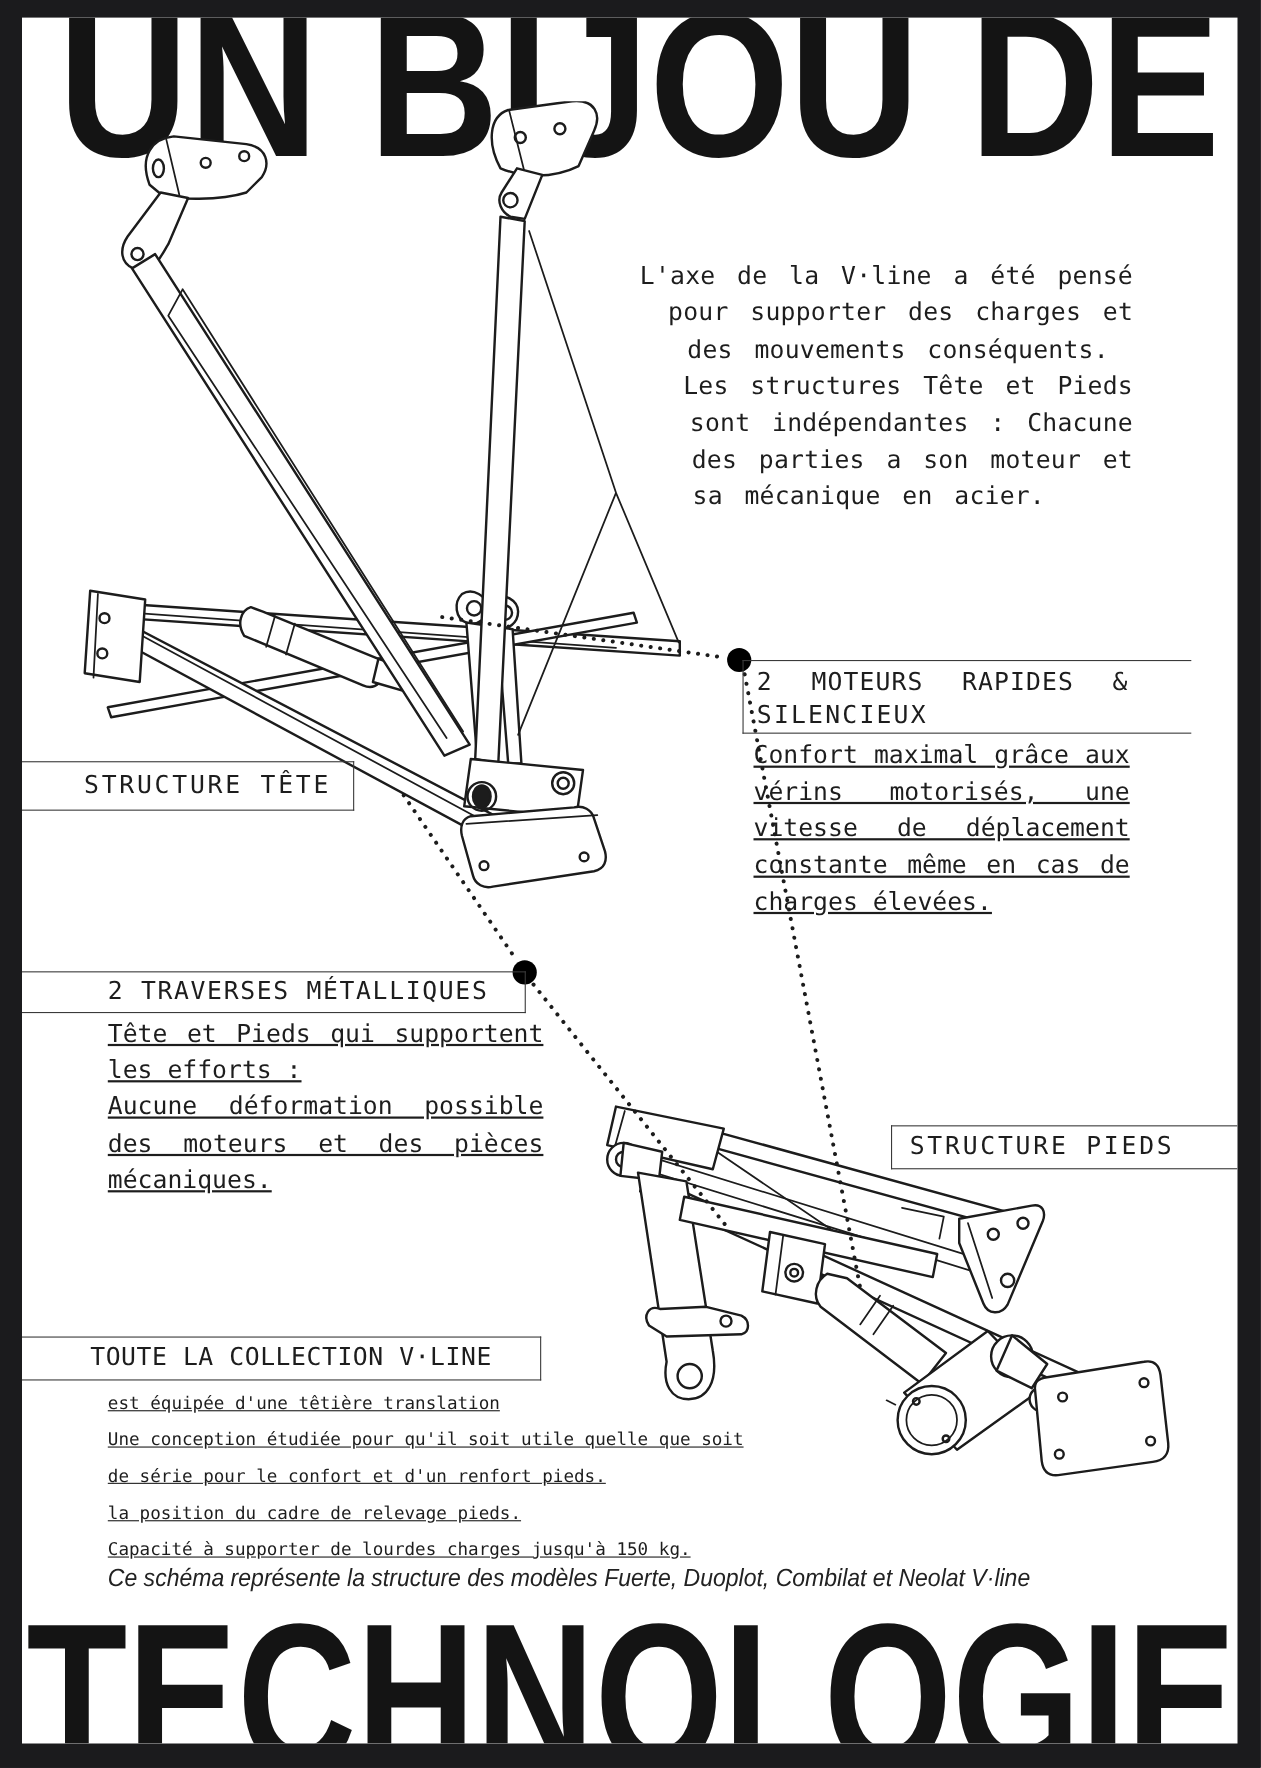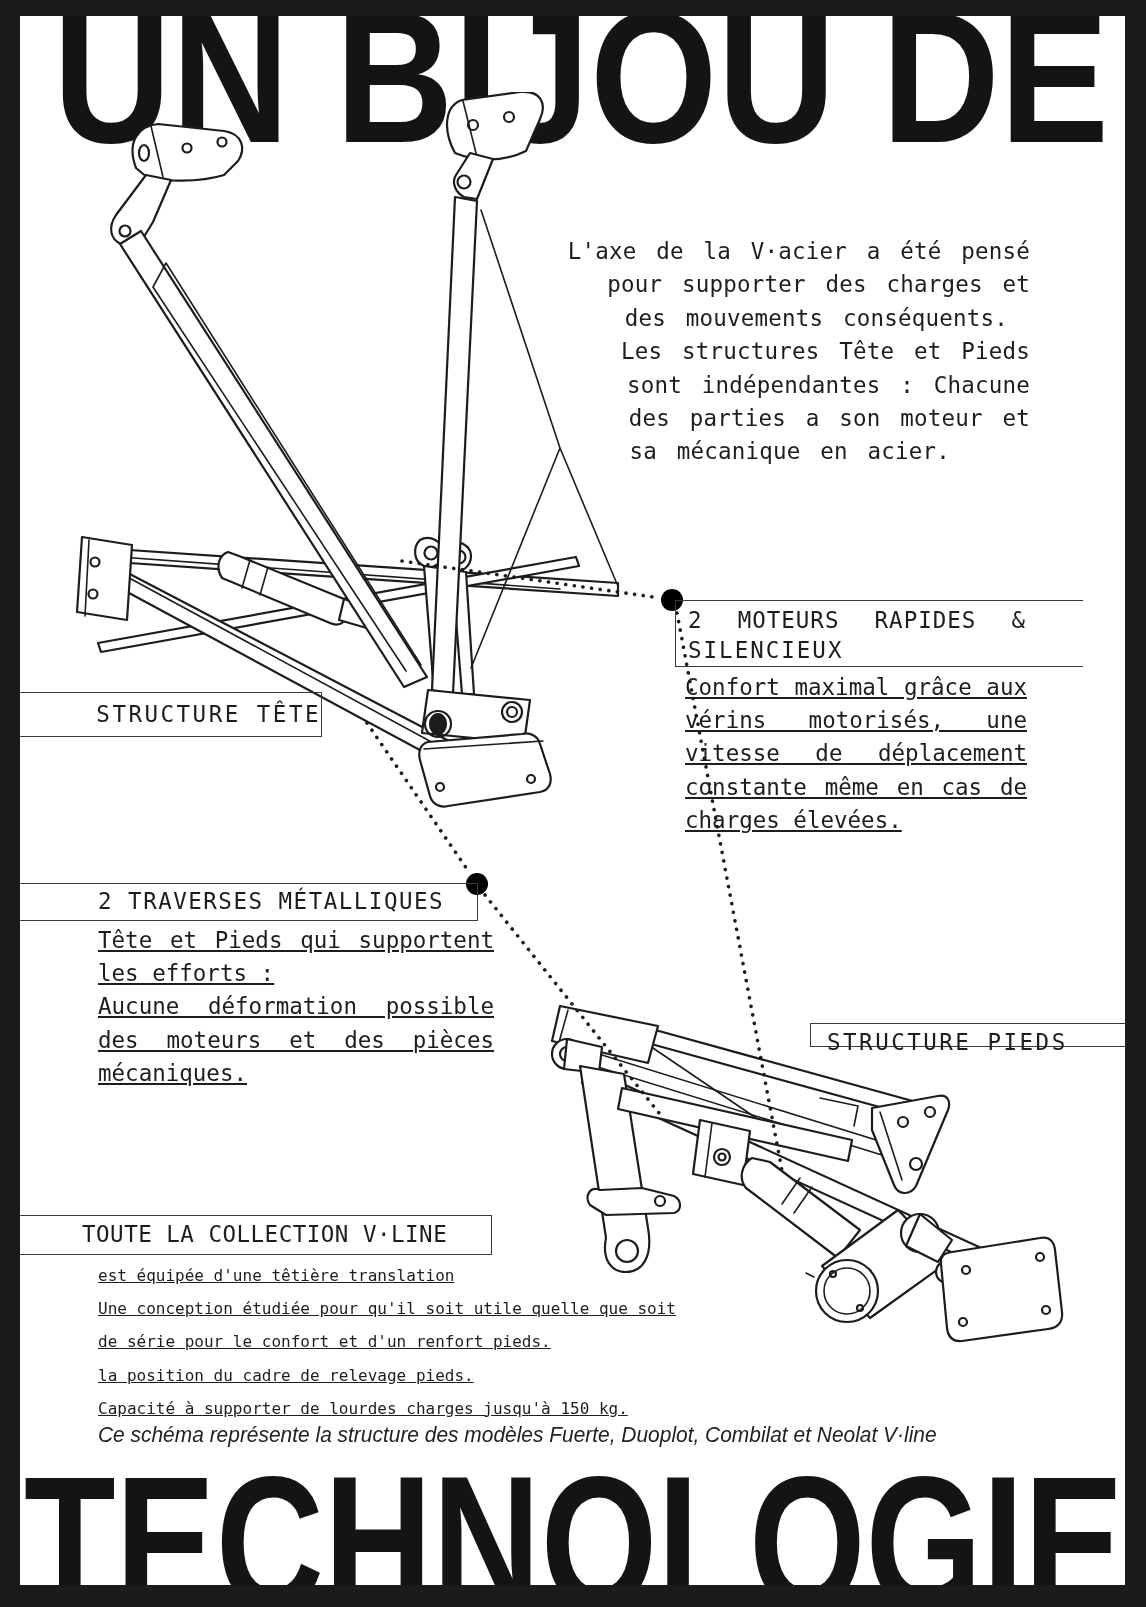--- a/index.html
+++ b/index.html
@@ -25,24 +25,24 @@
   .cbox{position:absolute;z-index:4;border:1.6px solid #3a3a3a;background:transparent;
         font-size:22.5px;color:#1d1d1d;box-sizing:border-box;}
   .cbox.no-left{border-left:none;}
   .cbox.no-right{border-right:none;}
 
   .box-motors{left:655px;top:584px;width:408px;height:67px;padding:4px 0 0 12px;}
   .box-motors .l1{width:338px;text-align:justify;text-align-last:justify;letter-spacing:1px;line-height:30px;}
   .box-motors .l2{letter-spacing:2px;line-height:30px;}
 
   .box-tete{left:0;top:676px;width:302px;height:45px;line-height:42px;
-            text-align:right;letter-spacing:2.5px;}
+            text-align:right;padding-right:20px;letter-spacing:2.5px;}
   .box-traverses{left:0;top:867px;width:458px;height:38px;line-height:35px;
             padding-left:78px;letter-spacing:1.5px;}
-  .box-pieds{left:790px;top:1007px;width:315px;height:24px;line-height:37px;
+  .box-pieds{left:790px;top:1007px;width:315px;height:40px;line-height:37px;
             padding-left:16px;letter-spacing:2.5px;}
   .box-collection{left:0;top:1199px;width:472px;height:40px;line-height:37px;
             padding-left:62px;letter-spacing:.5px;}
 
   
   .tblock{position:absolute;z-index:4;font-size:22.5px;line-height:33.2px;color:#1d1d1d;text-decoration:underline;}
   .motors-body{left:665px;top:655px;width:342px;text-align:justify;}
   .traverses-body{left:78px;top:908px;width:396px;text-align:justify;}
   .collection-body{left:78px;top:1243px;width:940px;font-size:16px;line-height:33.2px;}
   .collection-body .ln{white-space:nowrap;}
@@ -184,21 +184,21 @@
     <svg class="layer-overlay overlay" width="1105" height="1569" viewBox="20 16 1105 1569">
       <line class="dotline" x1="402" y1="561" x2="660" y2="598"></line>
       <line class="dotline" x1="677" y1="613" x2="783" y2="1176"></line>
       <line class="dotline" x1="367" y1="723" x2="469" y2="872"></line>
       <line class="dotline" x1="485" y1="895" x2="663" y2="1118"></line>
       <circle class="k" cx="672" cy="600" r="11" stroke="none"></circle>
       <circle class="k" cx="477" cy="884" r="11" stroke="none"></circle>
     </svg>
 
     <div class="intro mono layer-text">
-      <div class="ln">L'axe de la V·acier a été pensé</div>
+      <div class="ln">L'axe de la V·line a été pensé</div>
       <div class="ln">pour supporter des charges et</div>
       <div class="ln short-a">des mouvements conséquents.</div>
       <div class="ln">Les structures Tête et Pieds</div>
       <div class="ln">sont indépendantes : Chacune</div>
       <div class="ln">des parties a son moteur et</div>
       <div class="ln short-b">sa mécanique en acier.</div>
     </div>
 
     <div class="cbox no-right box-motors mono">
       <div class="l1">2 MOTEURS RAPIDES &amp;</div>

